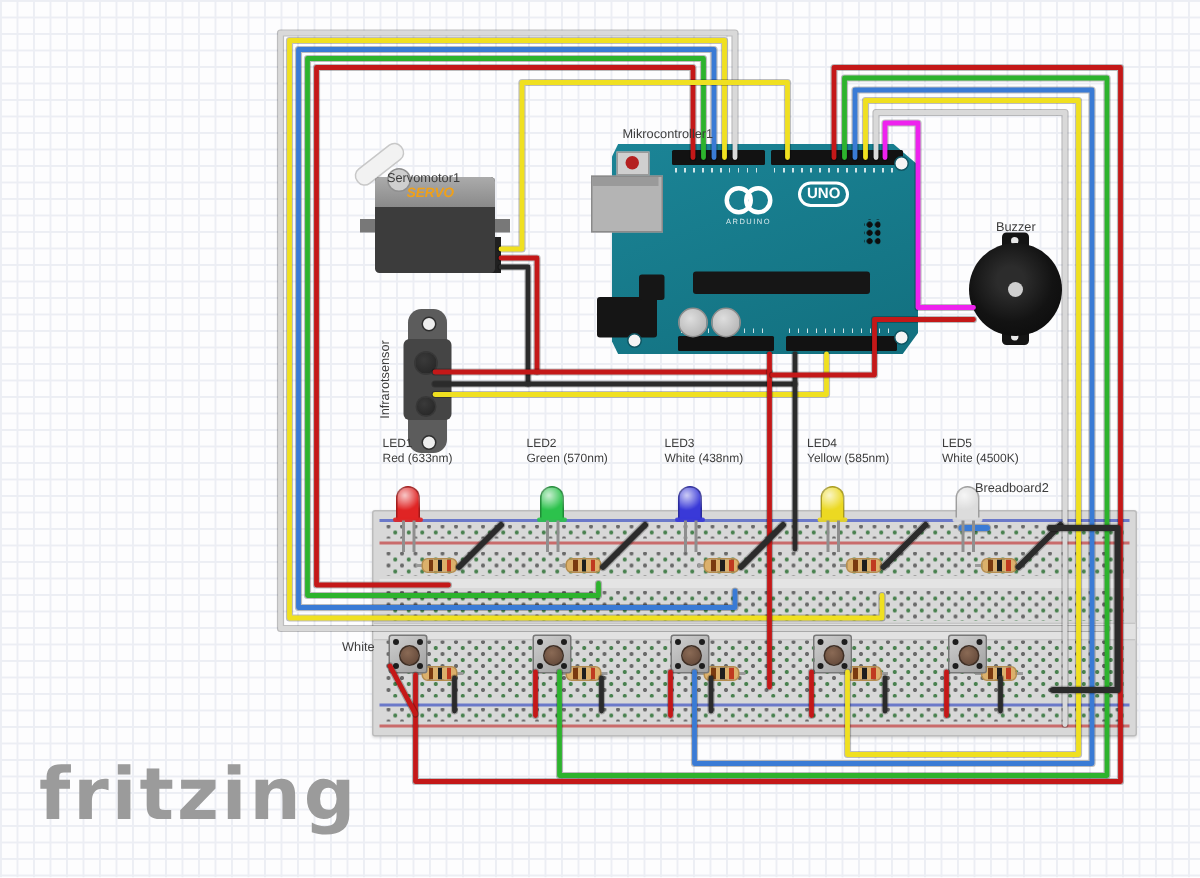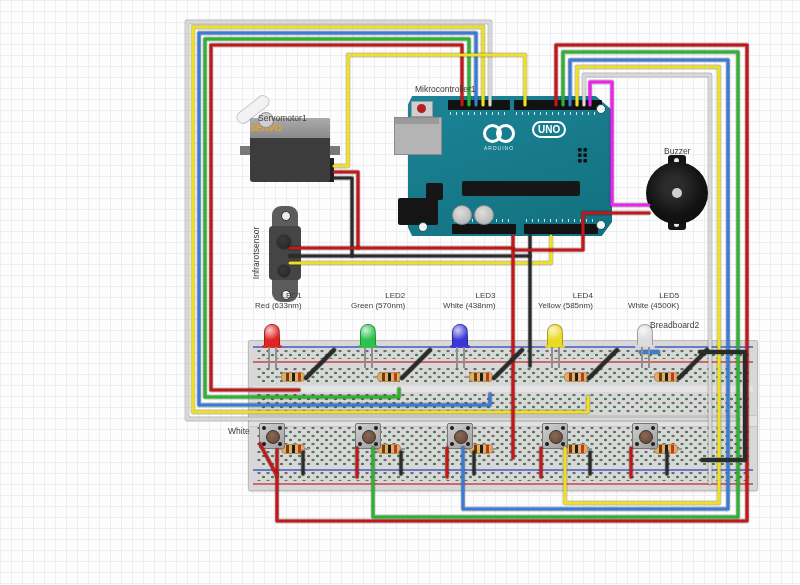--- a/index.html
+++ b/index.html
@@ -5,21 +5,21 @@
   html,body{margin:0;padding:0;background:#fff;}
   .stage{position:relative;width:800px;height:585px;overflow:hidden;
     font-family:"Liberation Sans",sans-serif;
     background-color:#fdfdfe;
     background-image:linear-gradient(#eceef4 1px,transparent 1px),
                      linear-gradient(90deg,#eceef4 1px,transparent 1px);
     background-size:11px 11px;}
   .abs{position:absolute;}
   i{display:block;position:absolute;}
   
-  .clabel{position:absolute;font-size:8.5px;color:#3c3c3c;white-space:nowrap;z-index:60;text-align:right;}
+  .clabel{position:absolute;font-size:8.5px;color:#3c3c3c;white-space:nowrap;z-index:60;}
   .led-label{font-size:8px;line-height:1.25;}
   .vlabel{transform:rotate(-90deg);transform-origin:center;text-align:center;}
   .logo{position:absolute;left:26px;top:502px;font-family:"DejaVu Sans",sans-serif;
     font-weight:bold;font-size:48px;color:#9b9b9b;letter-spacing:2px;z-index:2;}
   
   .breadboard{position:absolute;left:248px;top:340px;width:508px;height:149px;
     background:#d8d8d8;border:1px solid #bcbcbc;border-radius:2px;z-index:5;
     box-shadow:0 1px 2px rgba(0,0,0,.15);}
   .railline{position:absolute;height:2px;left:4px;width:500px;}
   .blueline{background:#6b79c9;} .redline{background:#c96b6b;}
@@ -48,21 +48,21 @@
   .mhole{position:absolute;width:8px;height:8px;border-radius:50%;background:#f4f4f4;
     border:1px solid #0e5562;z-index:12;}
   .icsp{position:absolute;width:11px;height:17px;z-index:12;
     background-image:radial-gradient(circle,#0d0d0d 1.8px,transparent 2.2px);
     background-size:5.5px 5.5px;background-position:1px 1px;}
   
   .servo-body{position:absolute;left:250px;top:118px;width:80px;height:64px;background:#3c3c3c;border-radius:3px;z-index:10;}
   .servo-strip{position:absolute;left:250px;top:118px;width:80px;height:20px;z-index:11;
     background:linear-gradient(#ababab,#8a8a8a);border-radius:3px 3px 0 0;
     color:#f0a018;font-weight:bold;font-style:italic;font-size:9px;line-height:20px;
-    text-align:left;padding:0;box-sizing:border-box;padding-right:6px;}
+    text-align:center;padding:0;box-sizing:border-box;padding-right:6px;}
   .servo-arm{position:absolute;left:234px;top:103px;width:36px;height:11px;background:#f2f2f2;
     border:1px solid #c8c8c8;border-radius:6px;transform:rotate(-38deg);z-index:9;}
   .servo-hub{position:absolute;left:258px;top:112px;width:14px;height:14px;border-radius:50%;
     background:#cfcfcf;border:1px solid #8f8f8f;z-index:11;}
   .servo-ear{position:absolute;width:12px;height:9px;background:#787878;z-index:9;}
   .servo-conn{position:absolute;left:327px;top:158px;width:7px;height:24px;background:#202020;z-index:9;}
   
   .ir-plate{position:absolute;left:272px;top:206px;width:26px;height:96px;background:#5c5c5c;border-radius:9px;z-index:10;}
   .ir-body{position:absolute;left:269px;top:226px;width:32px;height:54px;background:#454545;border-radius:4px;z-index:11;}
   .ir-hole{position:absolute;width:8px;height:8px;border-radius:50%;background:#ededed;border:1px solid #2e2e2e;z-index:12;}
@@ -90,20 +90,21 @@
   .resistor::before{content:"";position:absolute;left:0;right:0;top:4px;height:2px;background:#9a9a9a;}
   .res-body{position:absolute;left:4px;top:0;width:24px;height:10px;border-radius:4px;border:1px solid #b58d4e;box-sizing:border-box;
     background:linear-gradient(90deg,#dcb06b 0 4px,#7a3a10 4px 7px,#dcb06b 7px 10px,#1e1e1e 10px 13px,#dcb06b 13px 16px,#c03a20 16px 19px,#dcb06b 19px 24px);}
   #wires{position:absolute;left:0;top:0;width:800px;height:585px;z-index:40;}
 </style>
 </head>
 <body>
 
 <div class="stage">
 
+  <div class="logo">fritzing</div>
 
   <div class="breadboard">
     <div class="railline blueline" style="top:5px"></div>
     <div class="dots" style="top:9px;height:9px"></div>
     <div class="railline redline" style="top:20px"></div>
     <div class="dots" style="top:27px;height:16px"></div>
     <div class="groove" style="top:45px;height:6px"></div>
     <div class="dots" style="top:53px;height:20px"></div>
     <div class="channel" style="top:74px;height:10px"></div>
     <div class="dots" style="top:86px;height:38px"></div>

